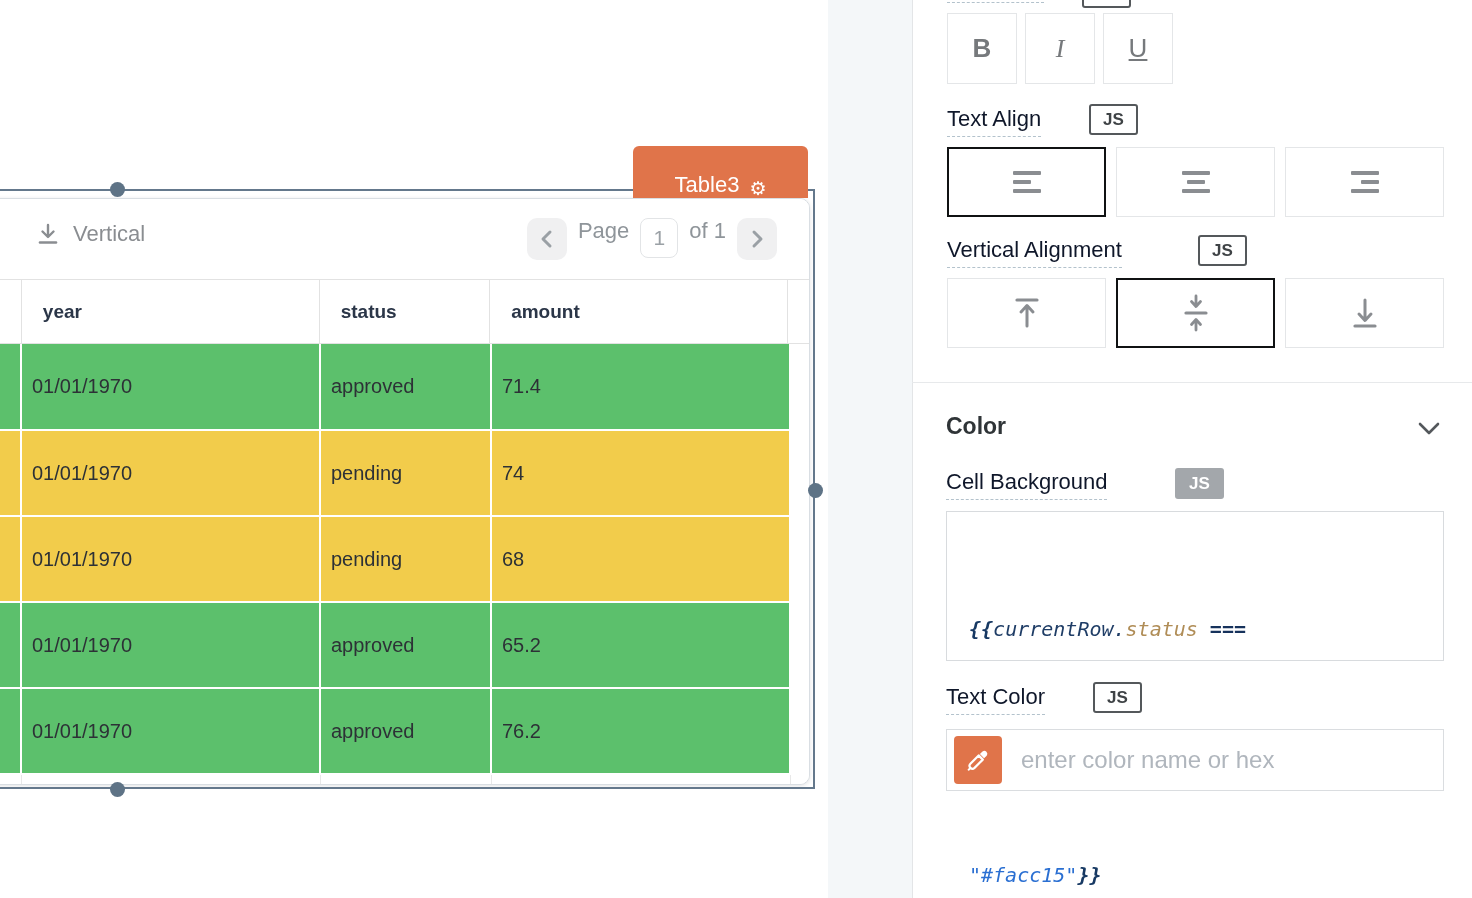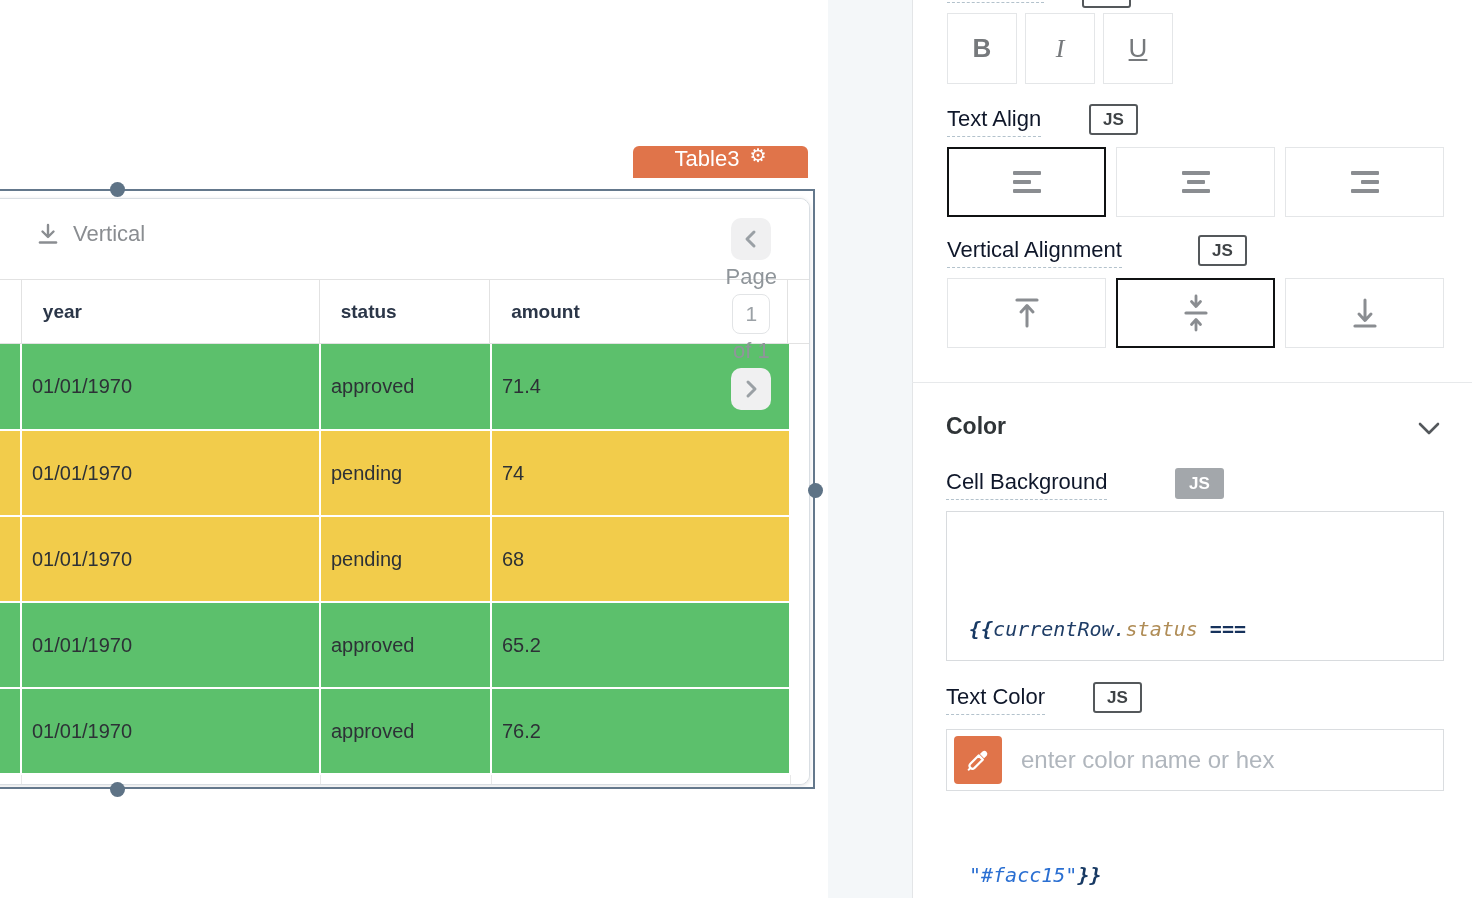--- a/index.html
+++ b/index.html
@@ -7,43 +7,43 @@
     font-family:"Liberation Sans", sans-serif; }
   .stage { position:relative; width:1472px; height:898px; }
 
   
   .canvas { position:absolute; left:0; top:0; width:828px; height:898px; background:#ffffff; }
   .gutter { position:absolute; left:828px; top:0; width:84px; height:898px; background:#f4f7f9; }
   .panel  { position:absolute; left:912px; top:0; width:560px; height:898px; background:#ffffff;
             border-left:1px solid #e3e5e7; }
 
   
-  .widget-tag { position:absolute; left:633px; top:146px; width:175px; height:32px;
-    background:#e0744a; border-radius:6px 6px 0 0; display:flex; align-items:flex-start;
+  .widget-tag { position:absolute; left:633px; top:146px; width:175px; height:52px;
+    background:#e0744a; border-radius:6px 6px 0 0; display:flex; align-items:flex-end;
     justify-content:center; gap:10px; color:#fff; font-size:22px; z-index:6; }
   .widget-tag .gear { font-family:"DejaVu Sans", sans-serif; font-size:19px; line-height:1; }
 
   
   .sel-rect { position:absolute; left:-30px; top:189px; width:845px; height:600px;
     border-top:2px solid #64788c; border-right:2px solid #64788c; border-bottom:2px solid #64788c;
     z-index:5; pointer-events:none; }
   .handle { position:absolute; width:15px; height:15px; border-radius:50%; background:#5e7386; z-index:7; }
   .handle.top    { left:110px; top:182px; }
   .handle.bottom { left:110px; top:782px; }
   .handle.right  { left:808px; top:483px; }
 
   
   .table-card { position:absolute; left:-24px; top:198px; width:834px; height:587px;
     background:#fff; border:1px solid #d9dee3; border-radius:0 10px 10px 0;
     box-shadow:0 1px 4px rgba(40,50,60,.14); overflow:hidden; z-index:4; }
 
   .t-toolbar { position:relative; height:80px; background:#fff; }
   .dl-btn { position:absolute; left:59px; top:22px; display:flex; align-items:center; gap:13px;
     color:#8a8d91; font-size:22px; cursor:pointer; }
-  .pager { position:absolute; right:32px; top:19px; display:flex; align-items:center; gap:4px;flex-direction:column; }
+  .pager { position:absolute; right:32px; top:19px; display:flex; align-items:flex-start; gap:11px; }
   .pg-btn { width:40px; height:42px; border-radius:10px; background:#f0f0f1; border:none;
     display:flex; align-items:center; justify-content:center; cursor:pointer; }
   .pg-label { color:#8f959a; font-size:22px; }
   .pg-input { width:38px; height:40px; border:1px solid #e2e4e6; border-radius:8px;
     text-align:center; color:#9ba1a6; font-size:21px; background:#fff;
     font-family:"Liberation Sans", sans-serif; }
 
   .t-grid { border-top:1px solid #e2e2e2; }
   .t-row { display:flex; height:63px; }
   .t-row.body { height:86px; }

